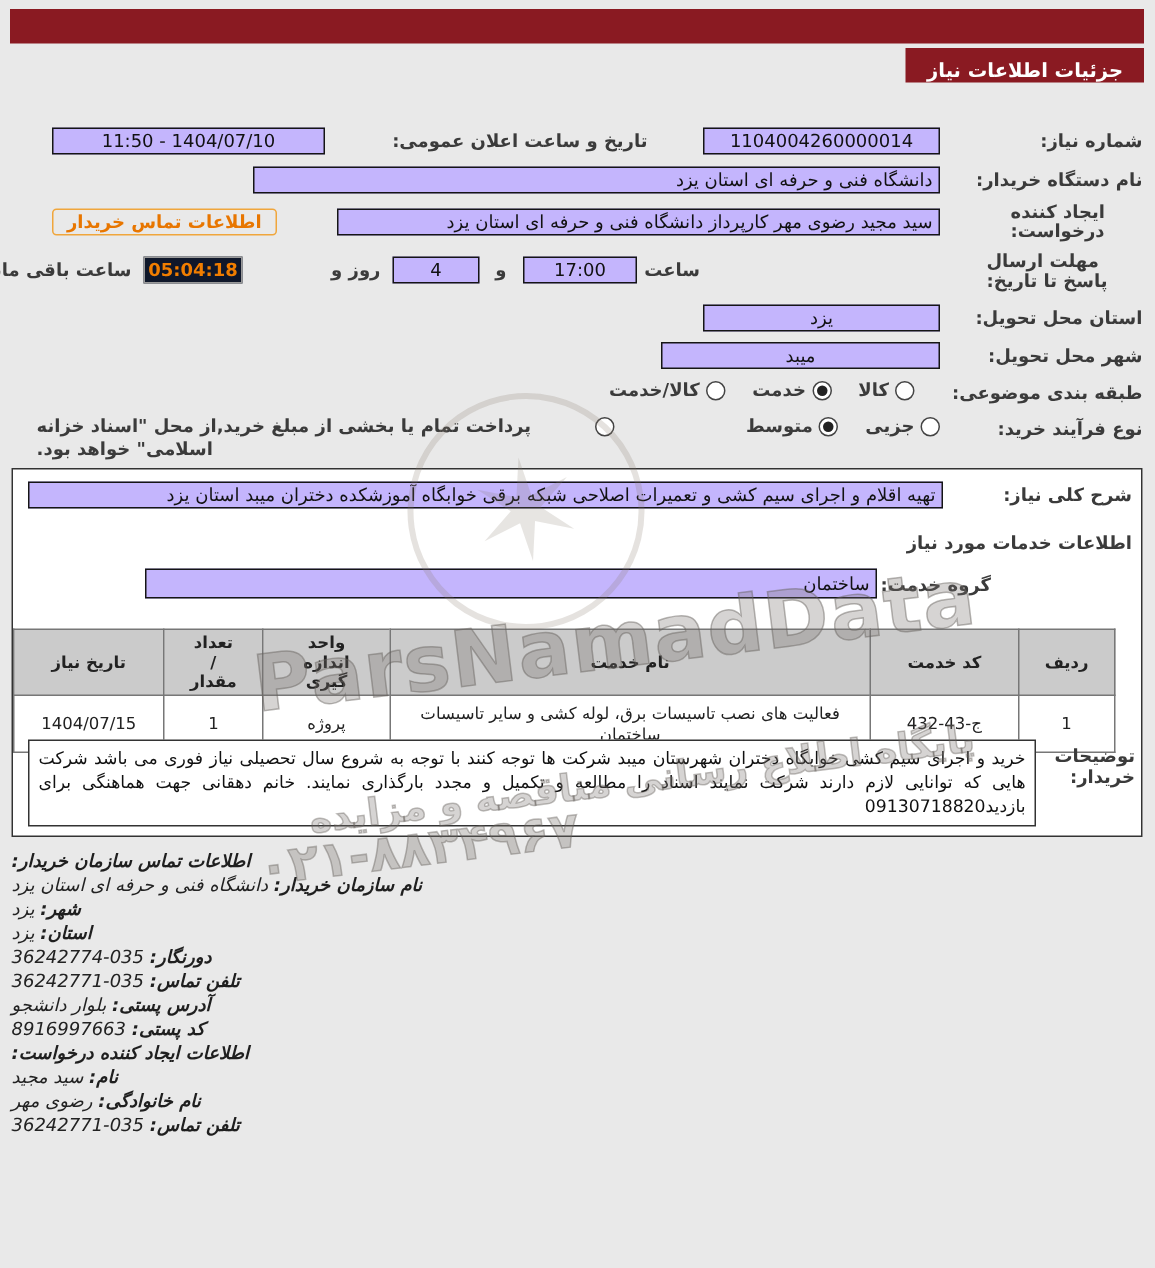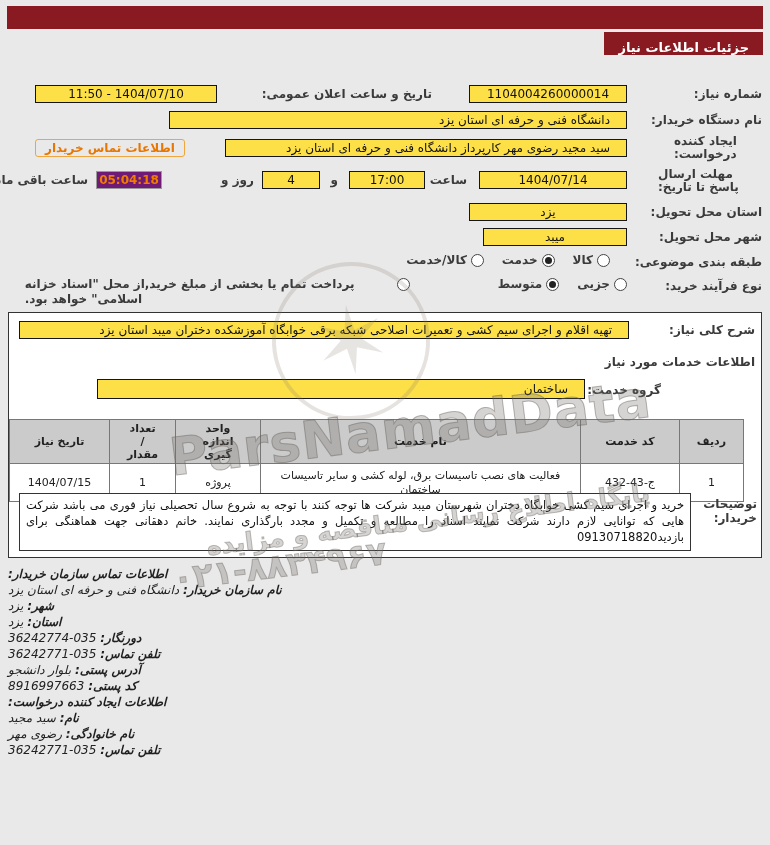--- a/index.html
+++ b/index.html
@@ -12,31 +12,31 @@
   }
   .topbar { position:absolute; top:6px; right:7px; left:7px; height:23px; background:#8a1a22; }
   .titlebox {
     position:absolute; top:32px; right:7px; height:23px; background:#8a1a22;
     color:#fff; font-weight:bold; font-size:13px; line-height:23px; padding:4px 14px;
   }
   .row { position:absolute; right:8px; left:8px; height:22px; }
   .lbl { position:absolute; top:2px; font-weight:bold; color:#3b3b3b; white-space:nowrap; }
   .lbl.wrap { white-space:normal; line-height:13px; text-align:left; top:0; }
   .inp {
-    position:absolute; top:0; height:18px; background:#fde047; border:1px solid #151515;
-    padding:0 16px; line-height:16px; overflow:hidden; white-space:nowrap; color:#111;
+    position:absolute; top:0; height:18px; background:#c4b5fd; border:1px solid #151515;
+    padding:0 4px; line-height:16px; overflow:hidden; white-space:nowrap; color:#111;
   }
   .c { text-align:center; } .r { text-align:right; }
   .link-orange {
     position:absolute; top:0; color:#e87600; font-weight:bold; font-size:12px;
     border:1px solid #f0a63c; border-radius:3px; padding:1px 9px; background:transparent; cursor:pointer;
     line-height:14px;
   }
   .countdown {
-    position:absolute; top:0; height:18px; border:1px solid #9a9a9a; background:#701a75;
+    position:absolute; top:0; height:18px; border:1px solid #9a9a9a; background:#0f172a;
     color:#f07d00; font-weight:bold; text-align:center; line-height:16px;
   }
   .radio-group { position:absolute; top:0; display:flex; gap:18px; align-items:flex-start; }
   .opt { display:flex; align-items:flex-start; gap:4px; cursor:pointer; }
   .radio {
     width:13px; height:13px; border:1px solid #444; border-radius:50%; background:#fff;
     flex:0 0 13px; position:relative; margin-top:1px;
   }
   .radio.checked::after { content:""; position:absolute; inset:2px; background:#222; border-radius:50%; }
   .olabel { font-weight:bold; color:#3b3b3b; line-height:15px; }
@@ -102,38 +102,37 @@
   </div>
 
   <div class="row" style="top:135px; height:30px;">
     <span class="lbl wrap" style="right:0; width:88px;">ایجاد کننده درخواست:</span>
     <div class="inp r" style="right:135px; width:402px; top:4px;">سید مجید رضوی مهر کارپرداز دانشگاه فنی و حرفه ای استان یزد</div>
     <span class="link-orange" style="left:27px; top:4px;">اطلاعات تماس خریدار</span>
   </div>
 
   <div class="row" style="top:168px; height:30px;">
     <span class="lbl wrap" style="right:0; width:104px;">مهلت ارسال پاسخ تا تاریخ:</span>
-    <div class="inp c" style="right:135px; width:148px; top:3px;">1404/07/14</div>
     <span class="lbl" style="right:295px; top:5px;">ساعت</span>
     <div class="inp c" style="right:337px; width:76px; top:3px;">17:00</div>
     <span class="lbl" style="right:424px; top:5px;">و</span>
     <div class="inp c" style="right:442px; width:58px; top:3px;">4</div>
     <span class="lbl" style="right:508px; top:5px;">روز و</span>
     <div class="countdown" style="right:600px; width:66px; top:3px;">05:04:18</div>
     <span class="lbl" style="right:674px; top:5px;">ساعت باقی مانده</span>
   </div>
 
   <div class="row" style="top:203px;">
     <span class="lbl" style="right:0;">استان محل تحویل:</span>
     <div class="inp c" style="right:135px; width:158px;">یزد</div>
   </div>
 
   <div class="row" style="top:228px;">
     <span class="lbl" style="right:0;">شهر محل تحویل:</span>
-    <div class="inp c" style="right:135px; width:144px;">میبد</div>
+    <div class="inp c" style="right:135px; width:186px;">میبد</div>
   </div>
 
   <div class="row" style="top:253px;">
     <span class="lbl" style="right:0;">طبقه بندی موضوعی:</span>
     <div class="radio-group" style="right:152px;">
       <div class="opt">
         <span class="radio"></span>
         <span class="olabel">کالا</span>
       </div>
       <div class="opt">

